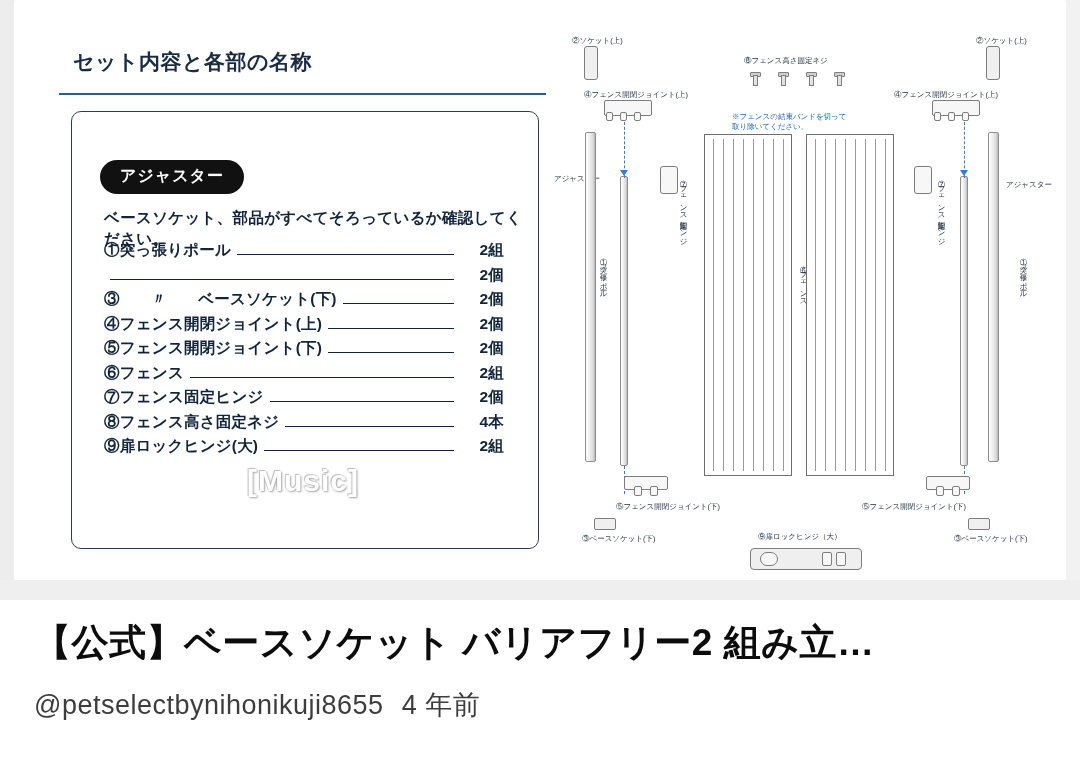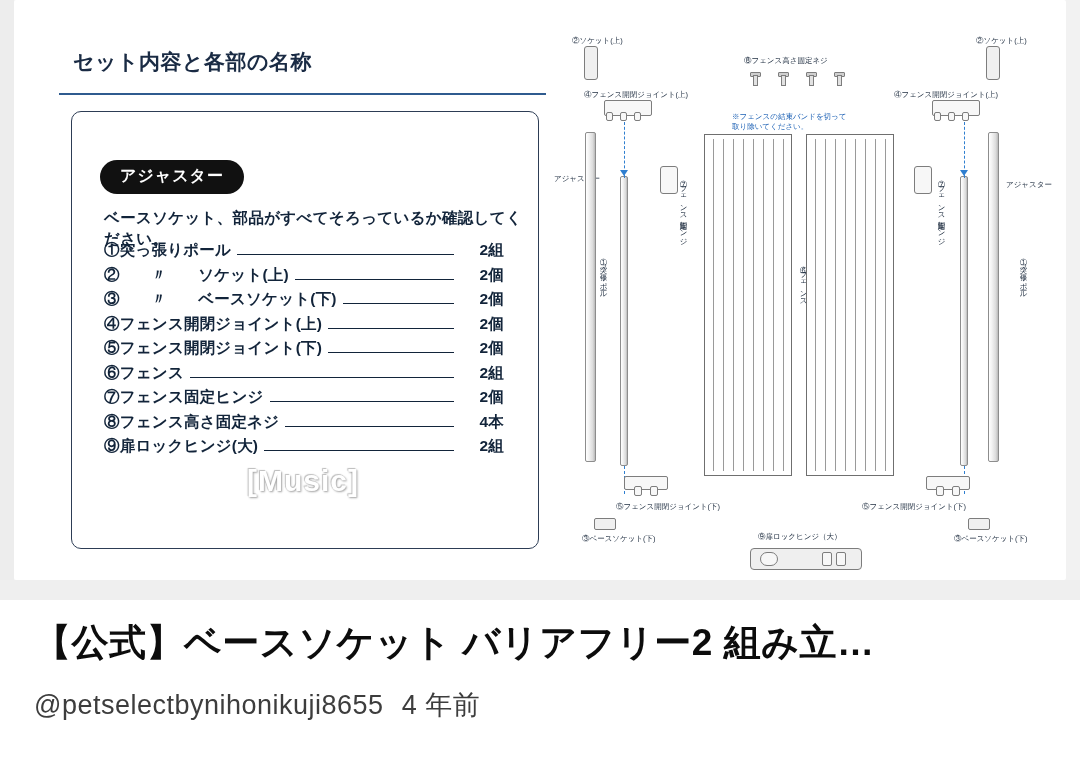--- a/index.html
+++ b/index.html
@@ -270,21 +270,20 @@
           <div class="pill">アジャスター</div>
           <div class="lead">ベースソケット、部品がすべてそろっているか確認してください。</div>
 
           <div class="parts-list">
             <div class="part-row">
               <span class="part-name">①突っ張りポール</span>
               <span class="part-dash"></span>
               <span class="part-qty">2組</span>
             </div>
             <div class="part-row">
-              <span class="part-name">②　　〃　　ソケット(上)</span>
               <span class="part-dash"></span>
               <span class="part-qty">2個</span>
             </div>
             <div class="part-row">
               <span class="part-name">③　　〃　　ベースソケット(下)</span>
               <span class="part-dash"></span>
               <span class="part-qty">2個</span>
             </div>
             <div class="part-row">
               <span class="part-name">④フェンス開閉ジョイント(上)</span>

